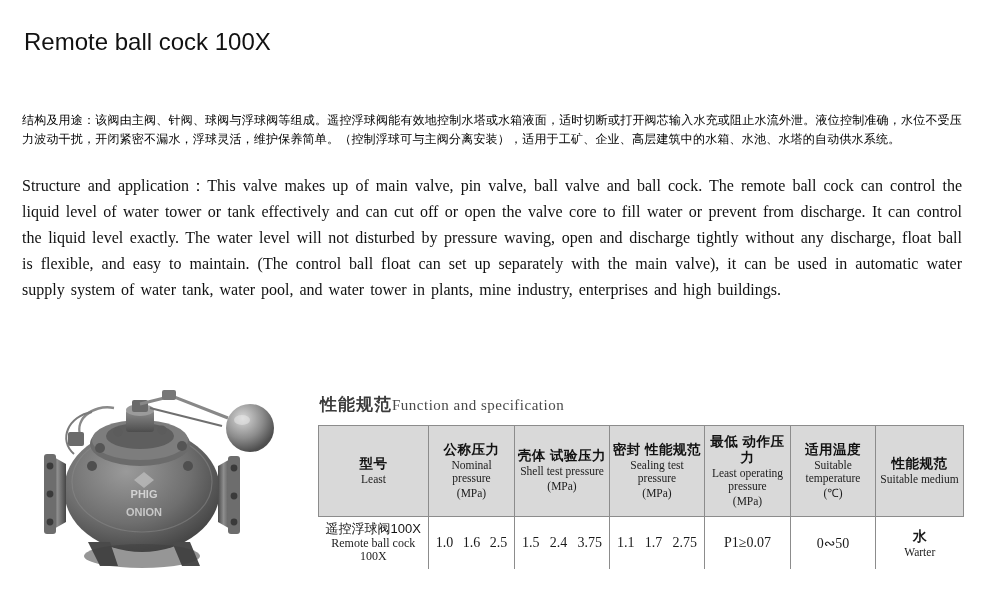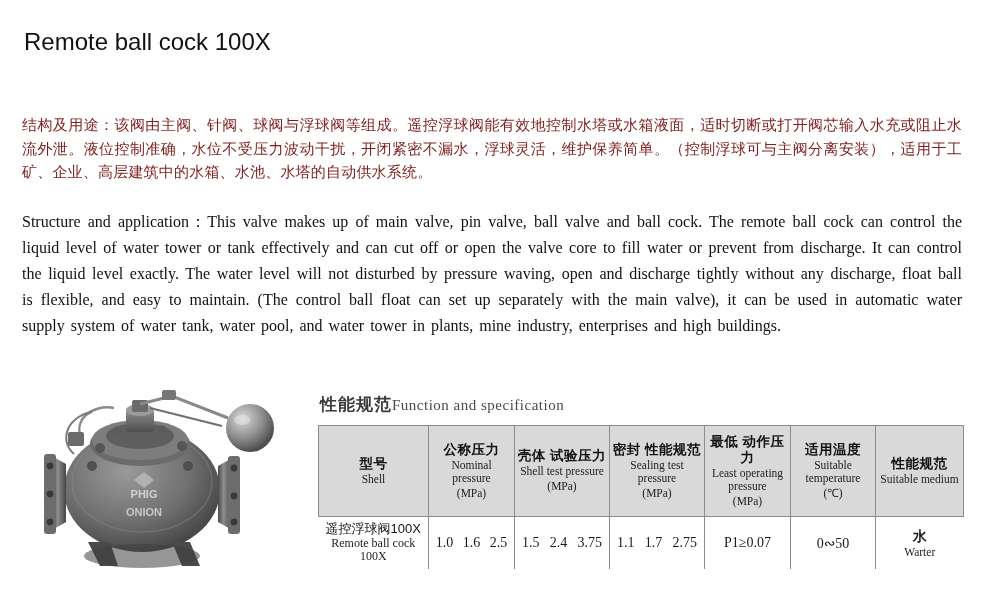--- a/index.html
+++ b/index.html
@@ -43,25 +43,25 @@
     line-height: 1.3;
     margin-top: 2px;
   }
   .desc-block {
     position: absolute;
     left: 22px;
     top: 99px;
     width: 940px;
   }
   .desc-cn {
-    font-size: 15px;
+    font-size: 12px;
     line-height: 1.58;
     text-align: justify;
     text-justify: inter-ideograph;
-    color: #7f1d1d;
+    color: #000000;
     letter-spacing: 0.2px;
   }
   .desc-en {
     font-size: 16px;
     line-height: 1.62;
     text-align: justify;
     color: #111;
     margin-top: 24px;
     word-spacing: 2px;
   }
@@ -293,21 +293,21 @@
         <col style="width:95px">
         <col style="width:95px">
         <col style="width:86px">
         <col style="width:85px">
         <col style="width:88px">
       </colgroup>
       <thead>
         <tr>
           <th>
             <span class="hcn">型号</span>
-            <span class="hen">Shell</span>
+            <span class="hen">Least</span>
           </th>
           <th>
             <span class="hcn">公称压力</span>
             <span class="hen">Nominal
 pressure</span>
             <span class="hunit">(MPa)</span>
           </th>
           <th>
             <span class="hcn">壳体
 试验压力</span>

